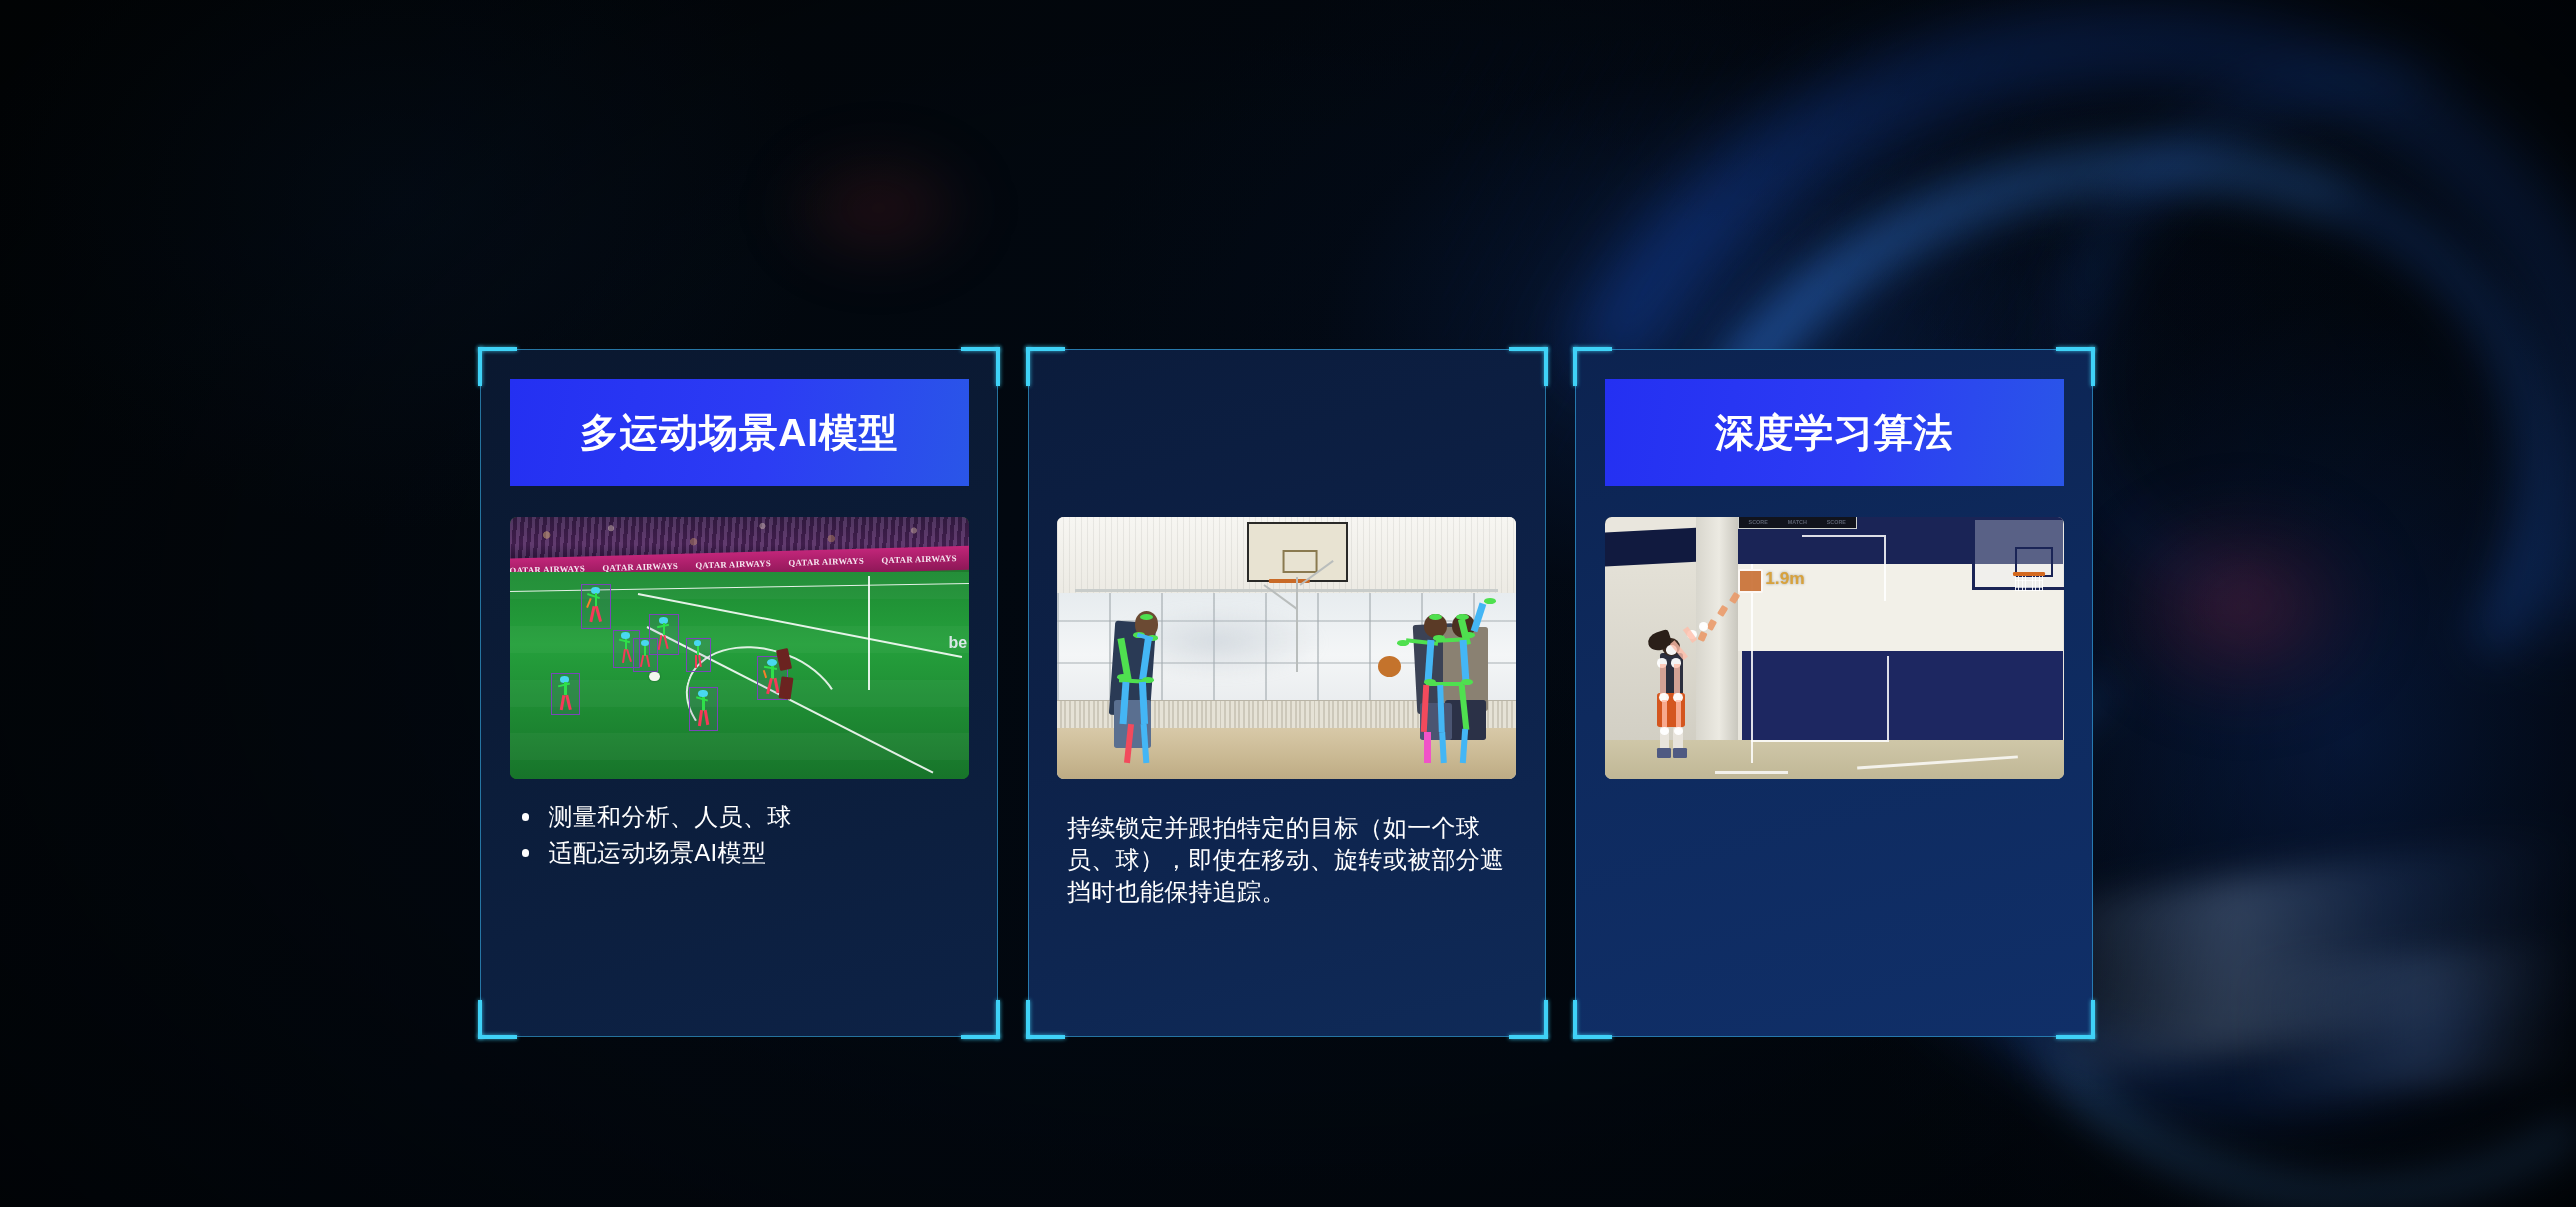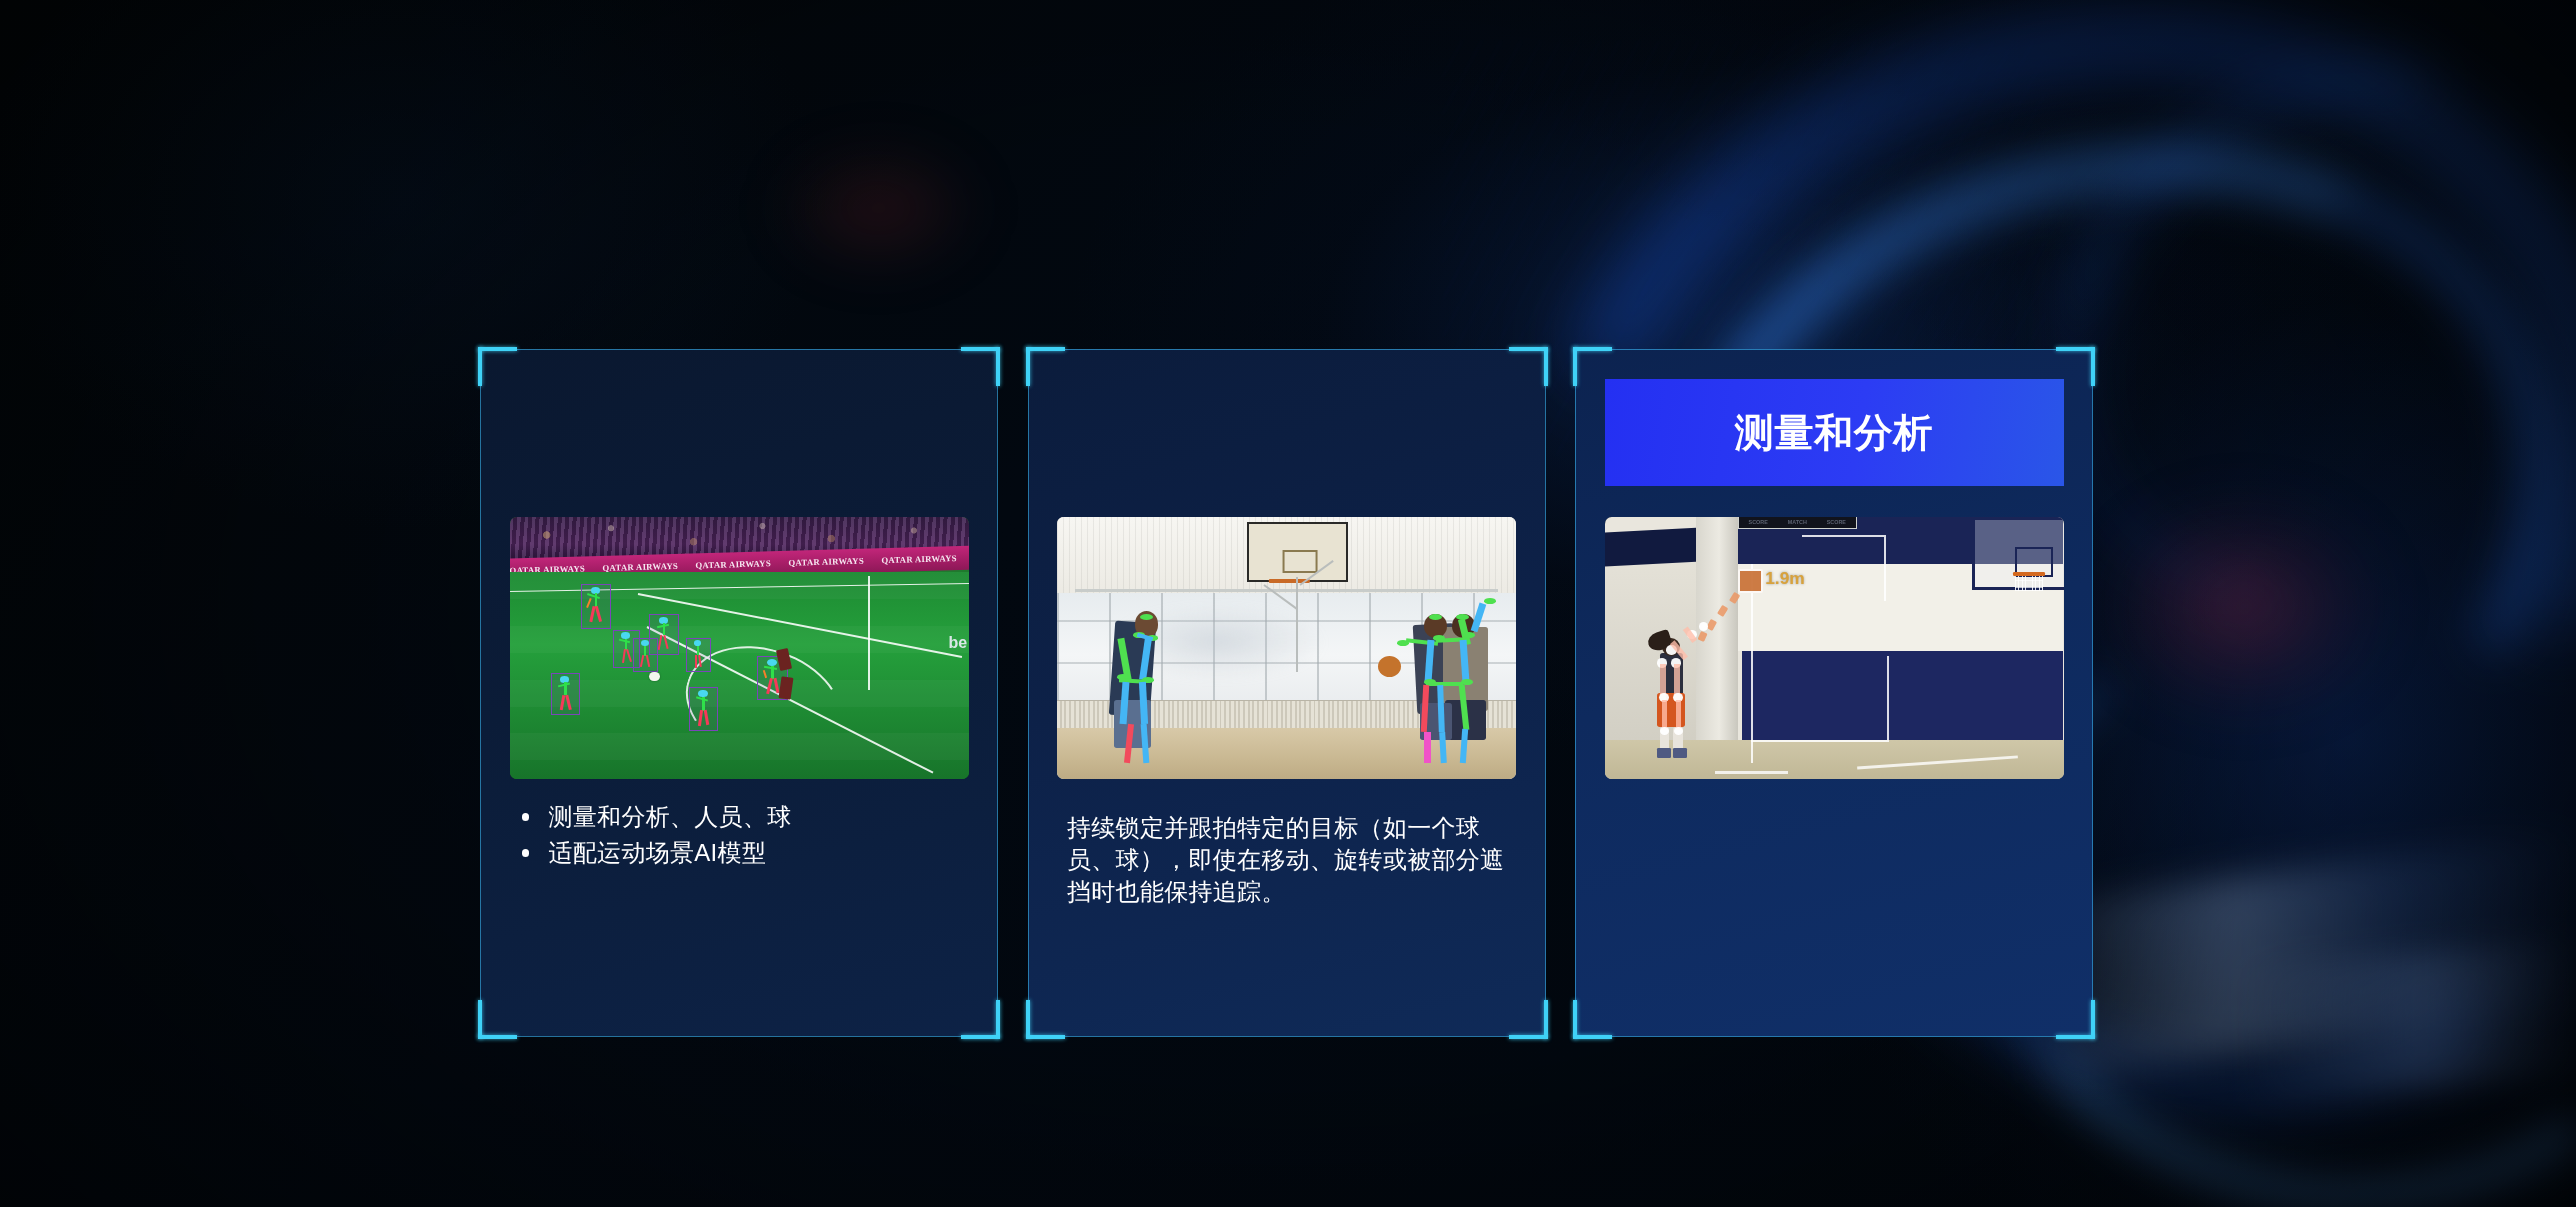--- a/index.html
+++ b/index.html
@@ -465,20 +465,23 @@
 
   <div class="cards">
 
     <div class="card">
       <div class="card-body"></div>
       <div class="corner tl"></div>
       <div class="corner tr"></div>
       <div class="corner bl"></div>
       <div class="corner br"></div>
 
+      <div class="card-header">
+        <div class="card-header-text">多运动场景AI模型</div>
+      </div>
 
       <div class="card-media">
         <div class="soccer">
           <div class="crowd"></div>
           <div class="crowd-spots"></div>
 
           <div class="led">
             <span>QATAR AIRWAYS</span>
             <span>QATAR AIRWAYS</span>
             <span>QATAR AIRWAYS</span>
@@ -677,21 +680,21 @@
     </div>
 
     <div class="card">
       <div class="card-body"></div>
       <div class="corner tl"></div>
       <div class="corner tr"></div>
       <div class="corner bl"></div>
       <div class="corner br"></div>
 
       <div class="card-header">
-        <div class="card-header-text">测量和分析</div>
+        <div class="card-header-text">深度学习算法</div>
       </div>
 
       <div class="card-media">
         <div class="court">
           <div class="wall-left"></div>
           <div class="navy-top"></div>
           <div class="navy-left"></div>
           <div class="white-mid"></div>
           <div class="navy-low"></div>
           <div class="pillar"></div>

